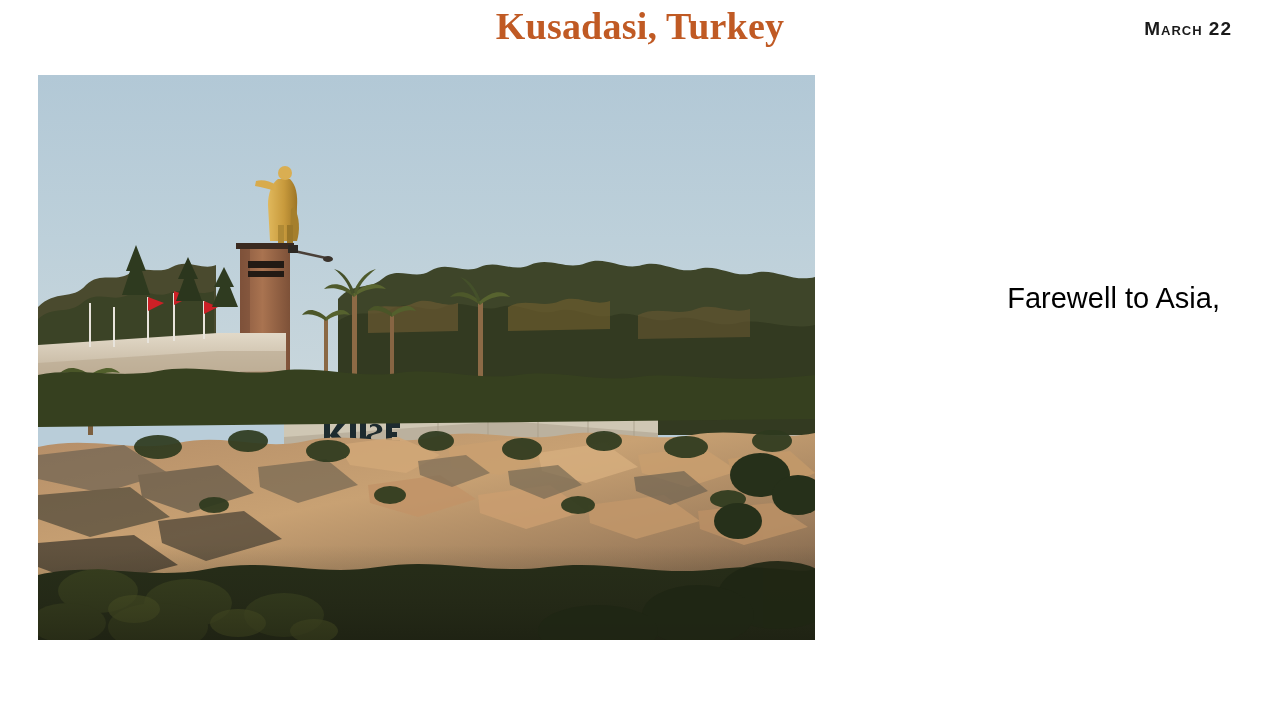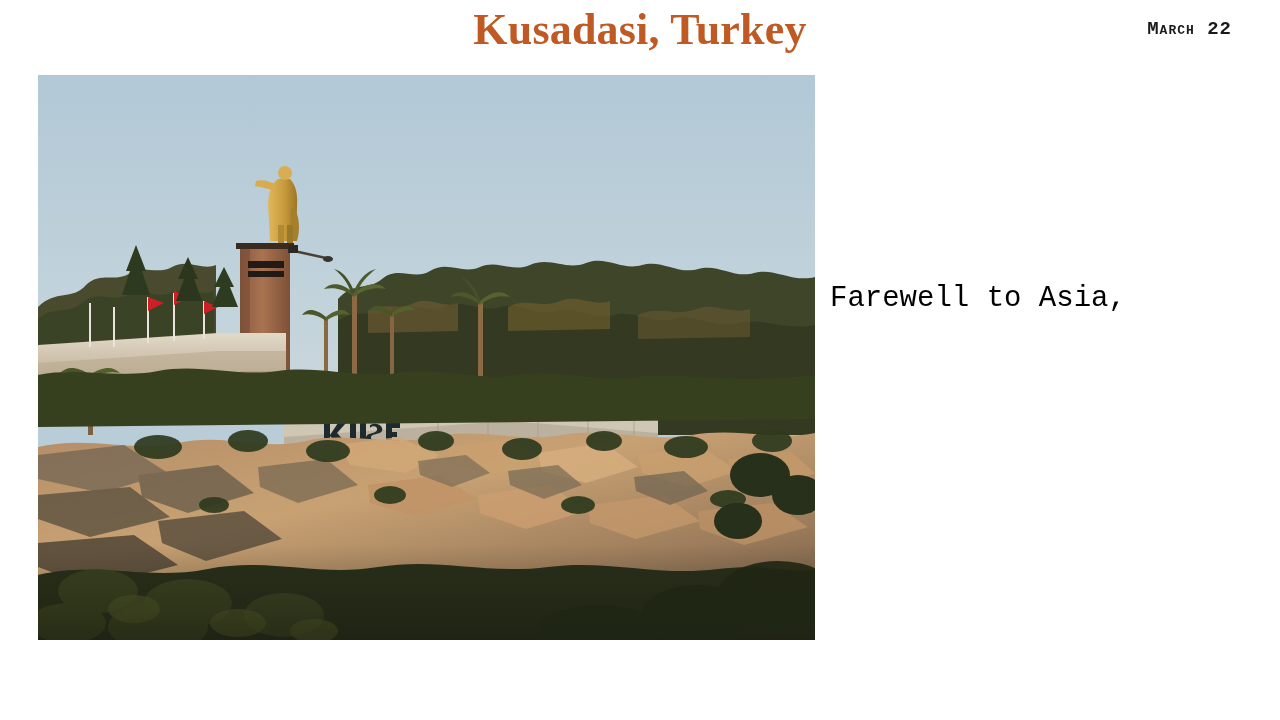--- a/index.html
+++ b/index.html
@@ -21,30 +21,30 @@
   }
   
   .slide-title {
     position: absolute;
     left: 0;
     top: 4px;
     width: 1280px;
     text-align: center;
     font-family: "Liberation Serif", "DejaVu Serif", serif;
     font-weight: bold;
-    font-size: 44px;
+    font-size: 38px;
     letter-spacing: 0.2px;
     color: #c05a24;
     white-space: nowrap;
   }
   .slide-date {
     position: absolute;
     right: 48px;
     top: 18px;
-    font-family: Liberation Mono, monospace;
+    font-family: Liberation Sans, sans-serif;
     font-weight: bold;
     font-size: 19px;
     font-variant: small-caps;
     letter-spacing: 1px;
     color: #1a1a1a;
     white-space: nowrap;
   }
   
   .photo-frame {
     position: absolute;
@@ -59,22 +59,22 @@
     display: block;
     width: 777px;
     height: 565px;
   }
   
   .caption {
     position: absolute;
     left: 830px;
     top: 278px;
     width: 390px;
-    text-align: left;
-    font-family: Liberation Mono, monospace;
+    text-align: right;
+    font-family: Liberation Sans, sans-serif;
     font-size: 29px;
     line-height: 1.42;
     color: #000000;
   }
   .caption .line {
     display: block;
     white-space: nowrap;
   }
 </style>
 </head>

